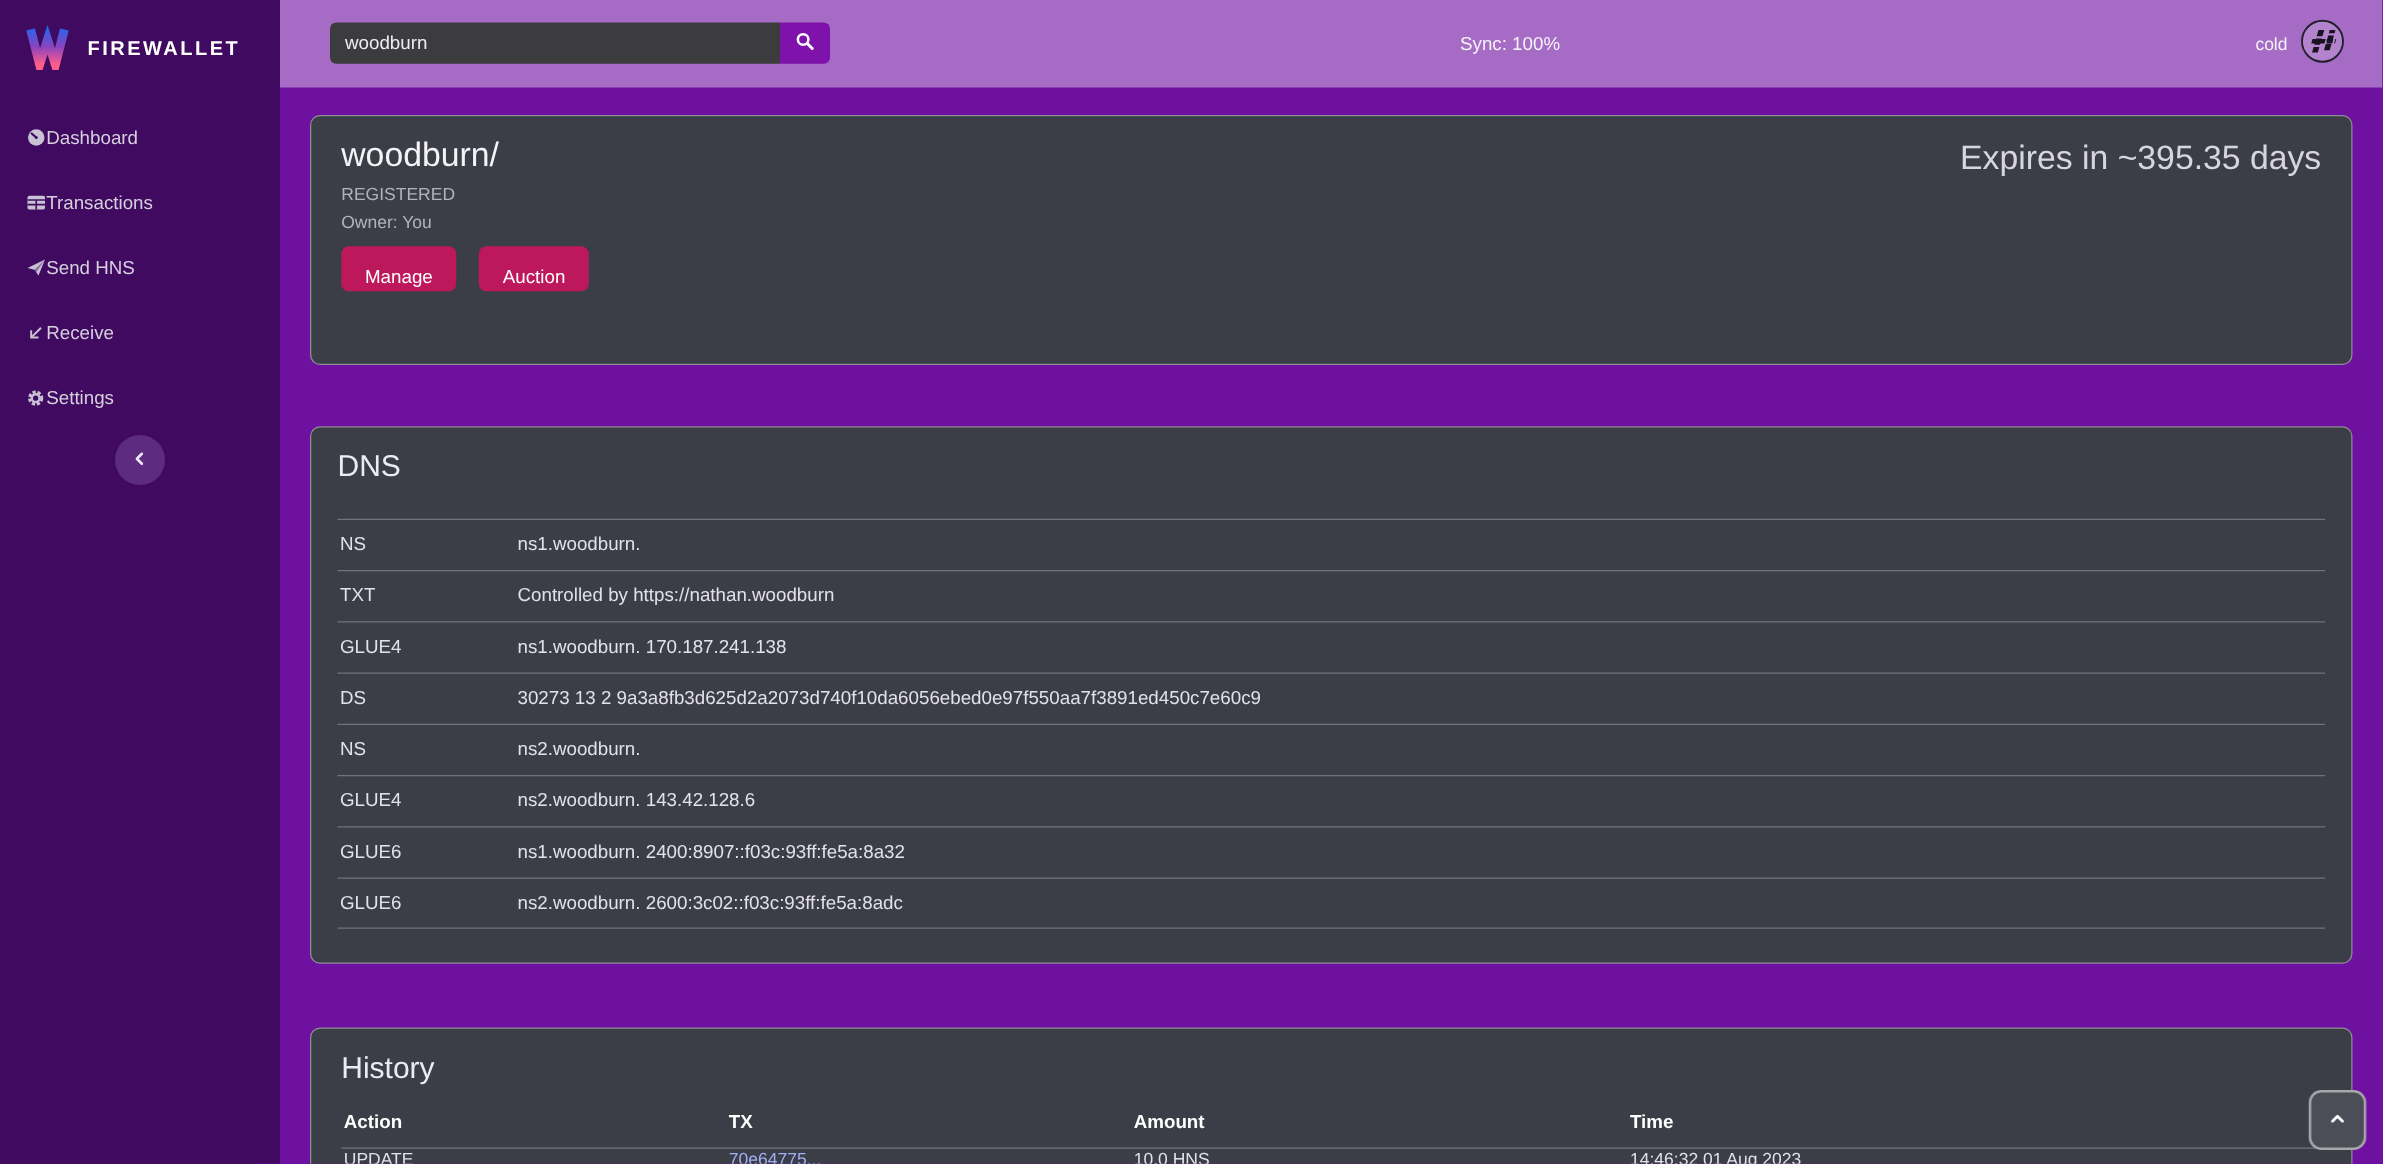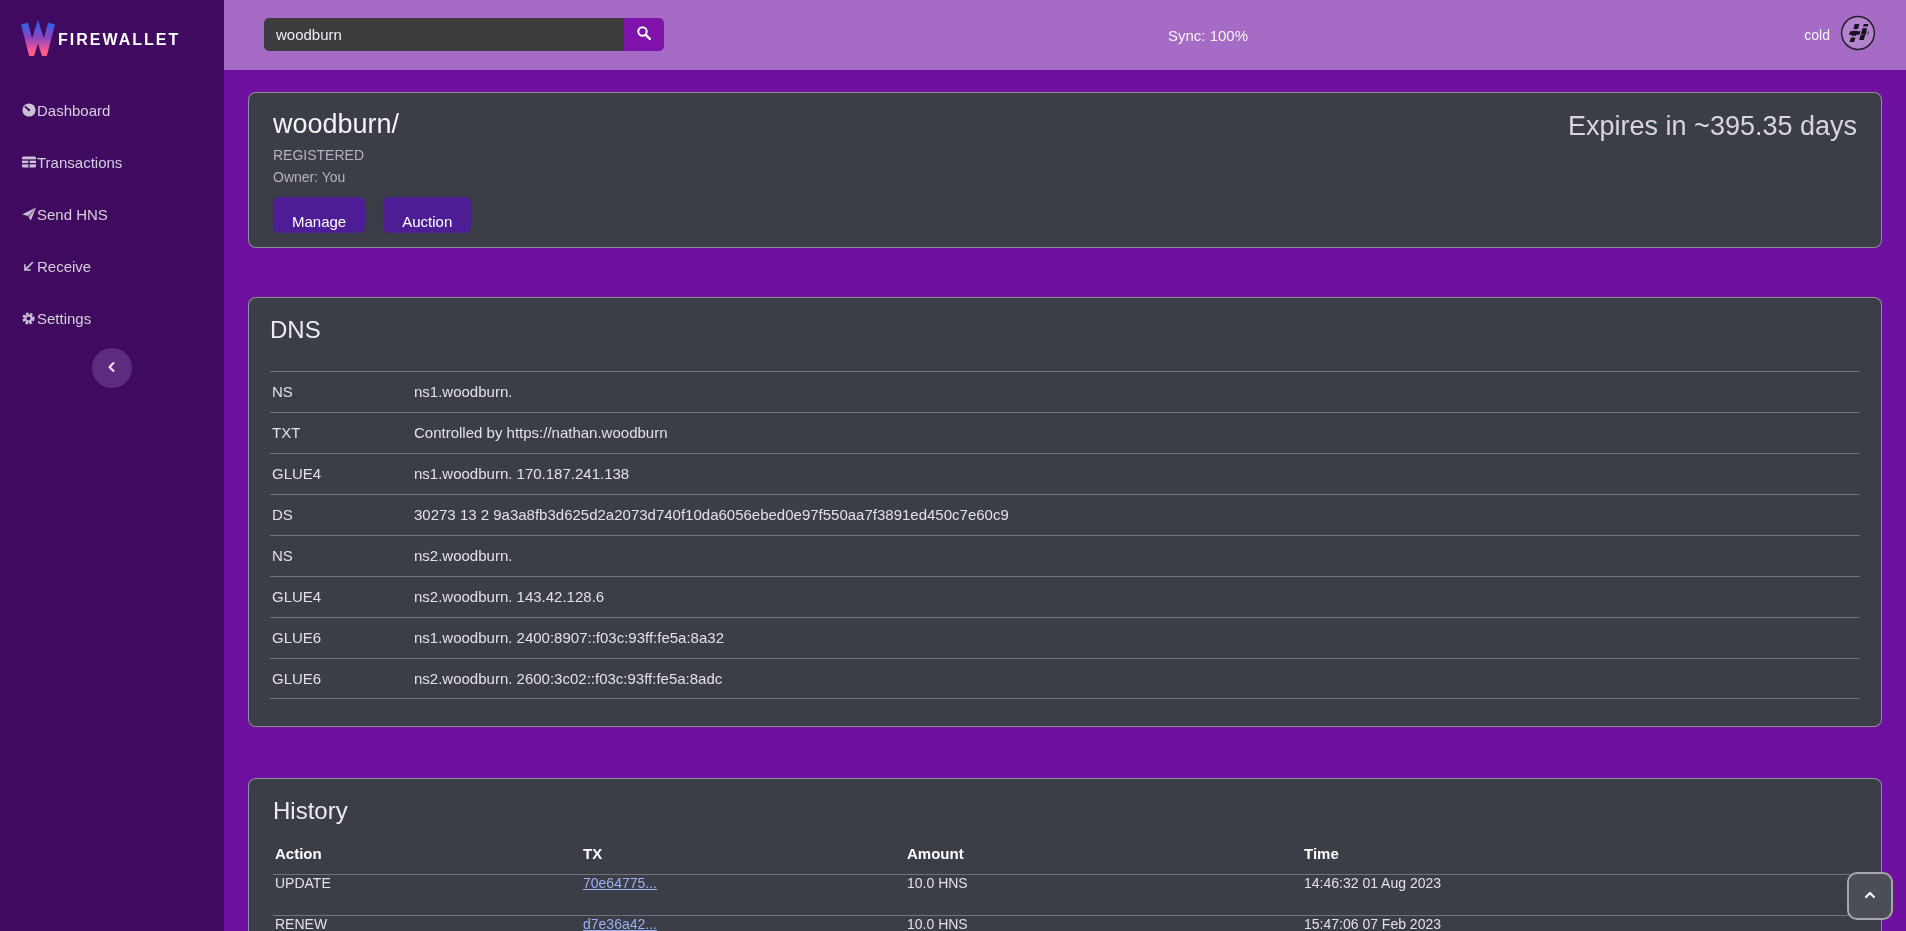--- a/index.html
+++ b/index.html
@@ -3,21 +3,21 @@
 <meta charset="utf-8">
 <style>
   html,body{margin:0;padding:0}
   body{
     width:1906px;height:931px;overflow:hidden;display:flex;
     background:#6e10a0;font-family:"Liberation Sans",sans-serif;
     -webkit-font-smoothing:antialiased;
   }
   
   .sidebar{width:224px;min-width:224px;height:100%;background:#3f0a5f;position:relative;z-index:3}
-  .logo-row{display:flex;align-items:center;padding:12px 0 0 18px;height:56px}
+  .logo-row{display:flex;align-items:center;gap:12px;padding:12px 0 0 18px;height:56px}
   .brand{color:#ffffff;font-weight:bold;font-size:16px;letter-spacing:2px}
   .nav{margin-top:16px}
   .nav-item{display:flex;align-items:center;height:52px;padding-left:20px;
     color:#d6d0de;font-size:15px;cursor:pointer}
   .nav-item .ni{width:17px;display:flex;justify-content:center}
   .collapse-btn{position:absolute;left:92px;top:348px;width:40px;height:40px;border-radius:50%;
     background:#5d2b80;display:flex;align-items:center;justify-content:center;border:none;cursor:pointer}
   
   .main{flex:1;display:flex;flex-direction:column;height:100%;min-width:0}
   .topbar{height:70px;min-height:70px;background:#a66cc5;position:relative;z-index:2}
@@ -26,27 +26,27 @@
     font-size:15px;padding:0 12px;border-radius:5px 0 0 5px;font-family:inherit}
   .search button{width:40px;background:#7e12ab;border:none;border-radius:0 5px 5px 0;
     display:flex;align-items:center;justify-content:center;cursor:pointer}
   .sync{position:absolute;left:944px;top:0;height:70px;display:flex;align-items:center;
     color:#f4f1f8;font-size:15px}
   .wallet{position:absolute;right:30px;top:0;height:70px;display:flex;align-items:center;gap:10px}
   .wallet-label{color:#f4f1f8;font-size:14px}
   
   .content{flex:1;padding:22px 24px 0 24px;overflow:hidden}
   .card{background:#3b3e46;border:1px solid rgba(255,255,255,0.42);border-radius:8px}
-  .name-card{height:156px;box-sizing:border-box;padding:16px 24px;display:flex;
+  .name-card{height:200px;box-sizing:border-box;padding:16px 24px;display:flex;
     justify-content:space-between;align-items:flex-start}
   .name-title{color:#f5f3f8;font-size:27px;font-weight:400;margin:0;line-height:1.15}
   .name-status{color:#b6b1bf;font-size:14px;margin-top:7px}
   .name-owner{color:#b6b1bf;font-size:14px;margin-top:6px}
   .btn-row{display:flex;gap:18px;margin-top:12px}
-  .btn{background:#4c1d95;color:#ffffff;border:none;border-radius:6px;font-size:15px;
+  .btn{background:#be185d;color:#ffffff;border:none;border-radius:6px;font-size:15px;
     padding:16px 19px;height:36px;cursor:pointer;font-family:inherit}
   .expires{color:#d8d5e0;font-size:27px;margin-top:2px}
   .card-heading{color:#eceaf2;font-size:24px;font-weight:400;margin:0;line-height:1.2}
   .dns-card{margin-top:49px;height:430px;box-sizing:border-box;padding:18px 21px}
   .dns-table{margin-top:26px}
   .dns-row{display:flex;align-items:center;height:41px;box-sizing:border-box;
     border-top:1px solid rgba(255,255,255,0.28);color:#e3e0ea;font-size:15px}
   .dns-row:last-child{border-bottom:1px solid rgba(255,255,255,0.28)}
   .dns-type{width:142px;min-width:142px;padding-left:2px}
   .history-card{margin-top:51px;height:300px;box-sizing:border-box;padding:18px 24px}

